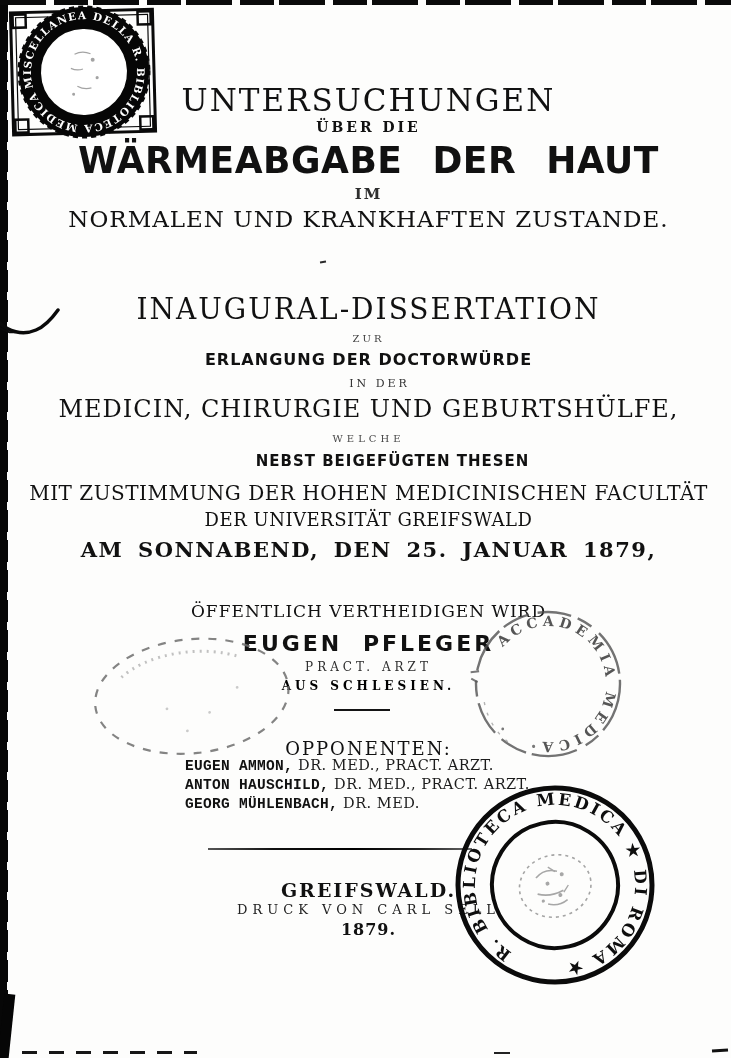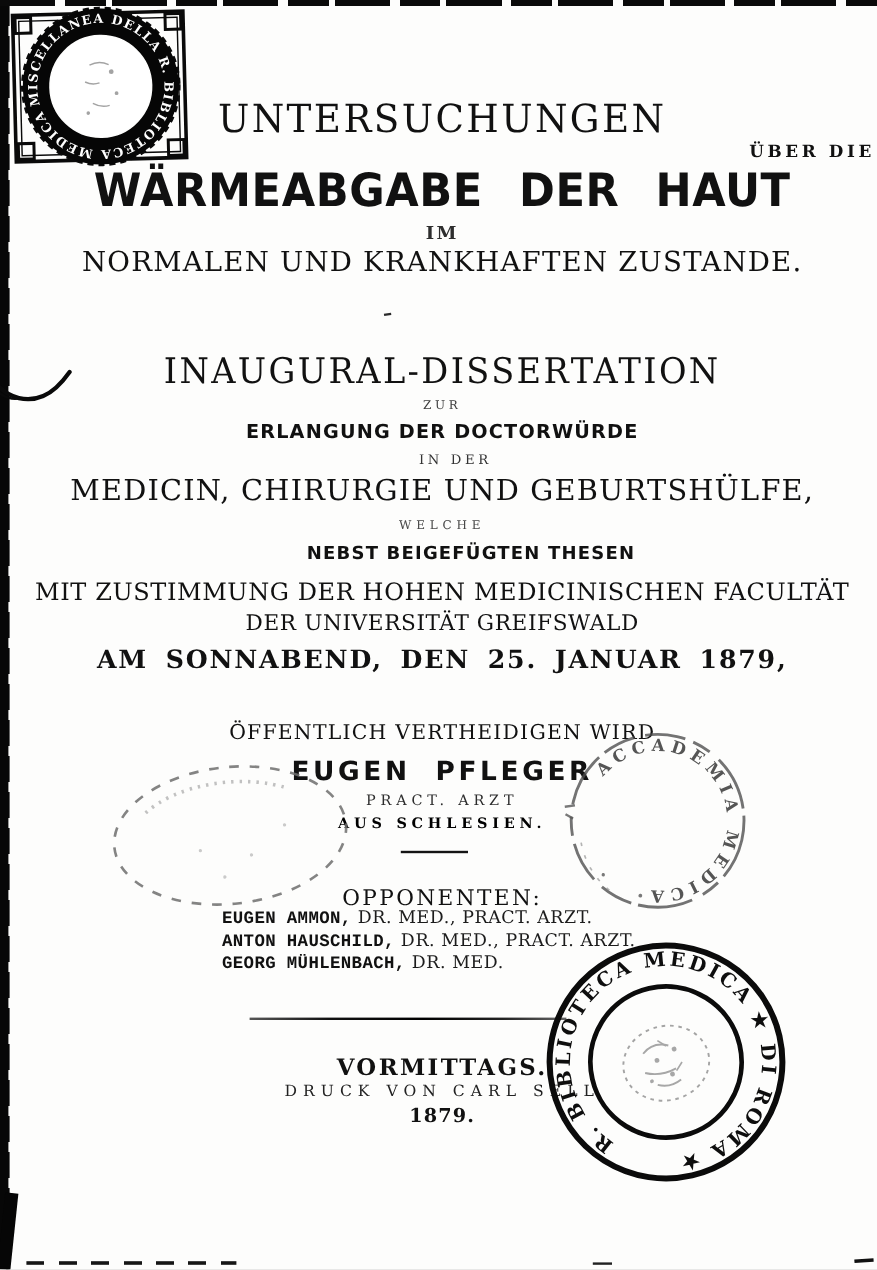--- a/index.html
+++ b/index.html
@@ -18,21 +18,21 @@
   .edge-bottom-dash2{position:absolute;left:494px;top:1052px;width:16px;height:2px;background:#222;}
   .edge-corner-br{position:absolute;left:712px;top:1049px;width:16px;height:3px;background:#111;transform:rotate(-4deg);}
   .edge-squiggle{position:absolute;left:1px;top:994px;width:11px;height:64px;background:#060606;transform:rotate(6deg);}
 
   
   .line{position:absolute;left:8px;right:2px;text-align:center;white-space:nowrap;}
   .serif{font-family:"DejaVu Serif", serif;}
   .sans{font-family:"DejaVu Sans", sans-serif;}
 
   .t-unters{top:82px;font-size:31px;letter-spacing:2px;transform:scaleY(1.04);}
-  .t-ueber{top:119px;font-size:14px;font-weight:bold;letter-spacing:3px;text-align:right;}
+  .t-ueber{top:119px;font-size:14px;font-weight:bold;letter-spacing:3px;}
   .t-haut{top:139px;font-size:36px;font-weight:bold;letter-spacing:.5px;word-spacing:17px;transform:scaleY(1.06);}
   .t-im{top:185px;font-size:15px;font-weight:bold;letter-spacing:2px;color:#2e2e2e;}
   .t-normalen{top:206px;font-size:23px;letter-spacing:1px;}
   .t-inaug{top:293px;font-size:28px;letter-spacing:2px;transform:scaleY(1.05);}
   .t-zur{top:333px;font-size:10px;letter-spacing:3px;color:#3c3c3c;}
   .t-erlang{top:350px;font-size:16px;font-weight:bold;letter-spacing:1px;}
   .t-inder{top:377px;font-size:11px;letter-spacing:3px;color:#333;padding-left:22px;}
   .t-medicin{top:395px;font-size:24px;letter-spacing:1px;}
   .t-welche{top:433px;font-size:10px;letter-spacing:4px;color:#474747;}
   .t-nebst{top:452px;font-size:15px;font-weight:bold;letter-spacing:1px;padding-left:48px;}
@@ -115,21 +115,21 @@
       <div class="opp-line">
         <span class="opp-name">ANTON HAUSCHILD,</span><span class="opp-rest">DR. MED., PRACT. ARZT.</span>
       </div>
       <div class="opp-line">
         <span class="opp-name">GEORG MÜHLENBACH,</span><span class="opp-rest">DR. MED.</span>
       </div>
     </div>
 
     <div class="rule-long"></div>
 
-    <div class="line serif t-stadt">VORMITTAGS.</div>
+    <div class="line serif t-stadt">GREIFSWALD.</div>
     <div class="line serif t-druck">DRUCK VON CARL SELL</div>
     <div class="line serif t-jahr">1879.</div>
   </div>
 
   <svg id="pen-mark" class="stamp" width="64" height="44" viewBox="0 0 64 44">
     <path d="M0,22 C8,30 22,35 36,29 C46,25 53,16 58,9" fill="none" stroke="#0a0a0a" stroke-width="3.5" stroke-linecap="round"></path>
     <path d="M0,27 C6,31 11,32 16,31" fill="none" stroke="#0a0a0a" stroke-width="2" stroke-linecap="round"></path>
   </svg>
 
   <svg id="stamp-topleft" class="stamp" width="158" height="140" viewBox="0 0 158 140">

